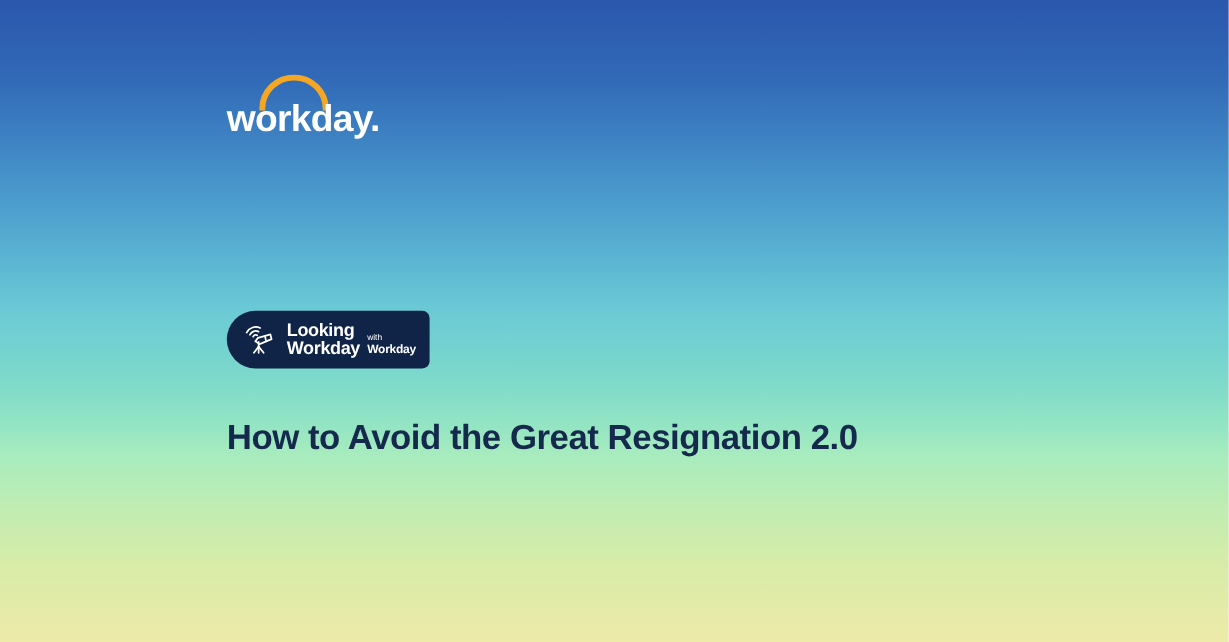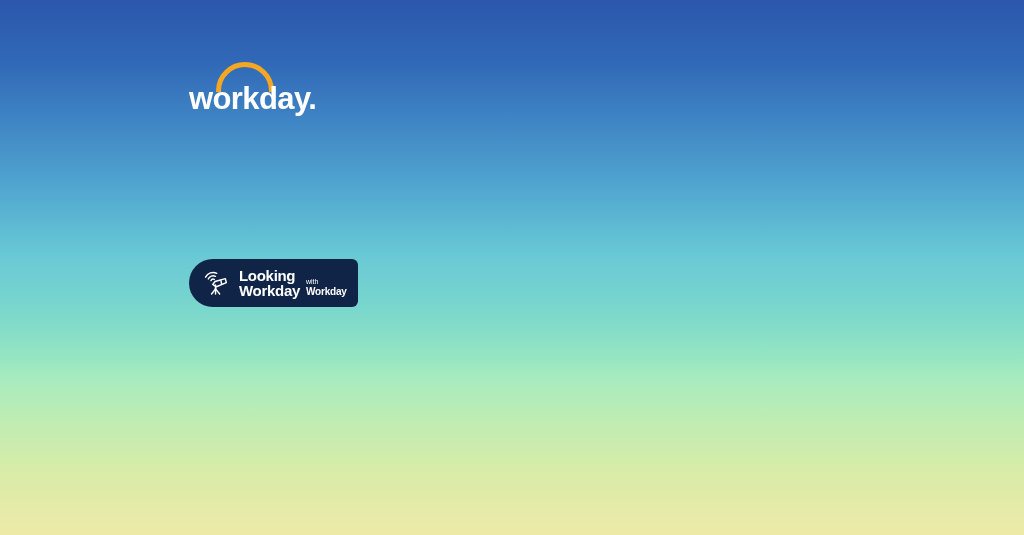--- a/index.html
+++ b/index.html
@@ -164,14 +164,15 @@
         <span>Looking</span>
         <span>Workday</span>
       </div>
       <div class="badge-sub">
         <span class="sub-with">with</span>
         <span class="sub-brand">Workday</span>
       </div>
     </div>
   </div>
 
+  <h1 class="title">How to Avoid the Great Resignation 2.0</h1>
 
 </div>
 
 </body></html>

